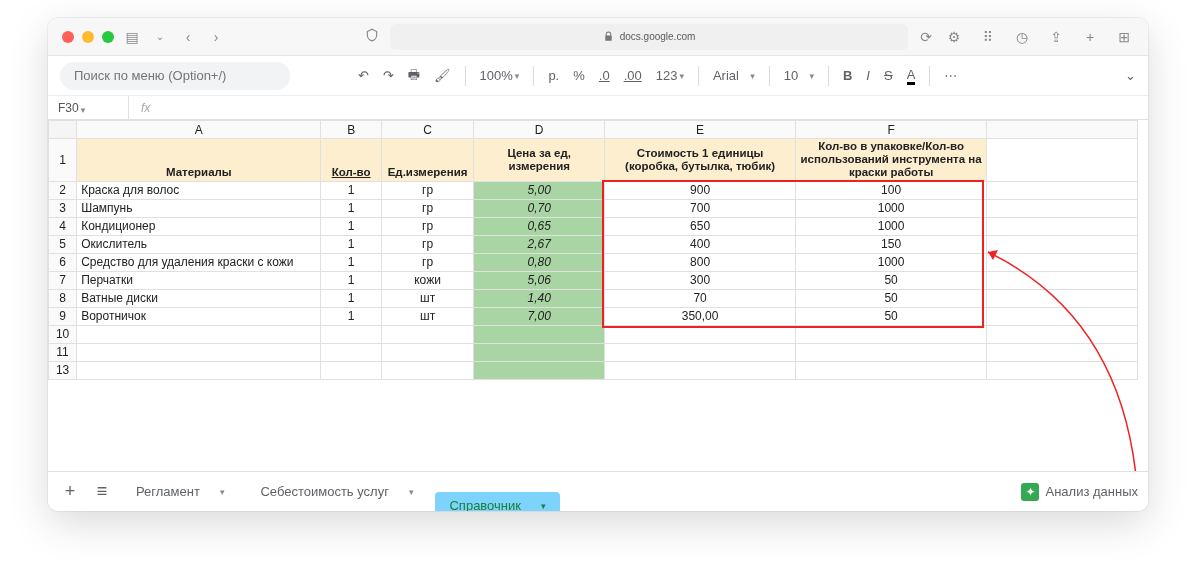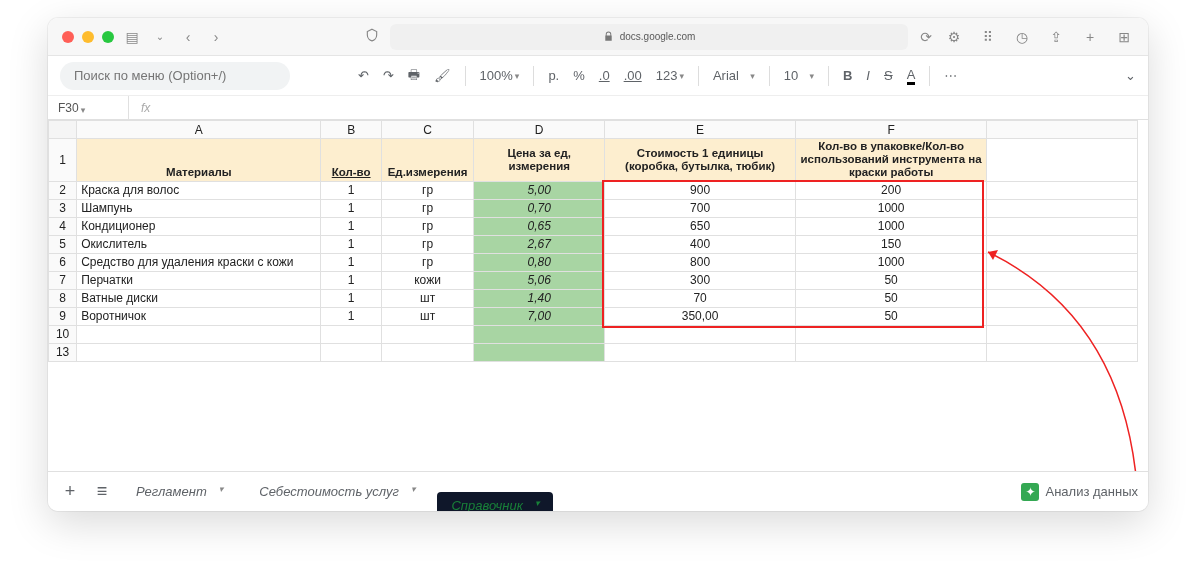--- a/index.html
+++ b/index.html
@@ -157,23 +157,23 @@
       padding:0 10px;
       gap:8px;
       background:#fff;
       font-size:13px;
     }
     .tabs .plus, .tabs .all { color:#5f6368; font-size:18px; cursor:pointer; width:24px; text-align:center; }
     .tab {
       padding:6px 14px;
       color:#5f6368;
       cursor:pointer;
-      display:flex; align-items:flex-start; gap:12px;font-style:italic;
-    }
-    .tab.active { color:#188038; font-weight:500; border-bottom:2px solid transparent; background:#0f172a; border-radius:4px 4px 0 0;margin-top:30px;}
+      display:flex; align-items:center; gap:20px;
+    }
+    .tab.active { color:#188038; font-weight:500; border-bottom:2px solid transparent; background:#7dd3fc; border-radius:4px 4px 0 0;margin-top:30px;}
     .analysis {
       margin-left:auto;
       display:flex;
       align-items:center;
       gap:6px;
       color:#5f6368;
       font-size:13px;
       cursor:pointer;
     }
     .analysis .spark {
@@ -311,21 +311,21 @@
       </tr>
       </tbody>
         <tbody id="data-rows">
           <tr>
             <td class="rowhdr">2</td>
             <td>Краска для волос</td>
             <td class="center">1</td>
             <td class="center">гр</td>
             <td class="price">5,00</td>
             <td class="center">900</td>
-            <td class="center">200</td>
+            <td class="center">100</td>
             <td></td>
           </tr>
           <tr>
             <td class="rowhdr">3</td>
             <td>Шампунь</td>
             <td class="center">1</td>
             <td class="center">гр</td>
             <td class="price">0,70</td>
             <td class="center">700</td>
             <td class="center">1000</td>
@@ -388,20 +388,30 @@
             <td class="center">шт</td>
             <td class="price">7,00</td>
             <td class="center">350,00</td>
             <td class="center">50</td>
             <td></td>
           </tr>
         </tbody>
       <tbody id="empty-rows">
           <tr>
             <td class="rowhdr">10</td>
+            <td></td>
+            <td></td>
+            <td></td>
+            <td class="price" style="font-style:normal;"></td>
+            <td></td>
+            <td></td>
+            <td></td>
+          </tr>
+          <tr>
+            <td class="rowhdr">11</td>
             <td></td>
             <td></td>
             <td></td>
             <td class="price" style="font-style:normal;"></td>
             <td></td>
             <td></td>
             <td></td>
           </tr>
           <tr>
             <td class="rowhdr">13</td>

